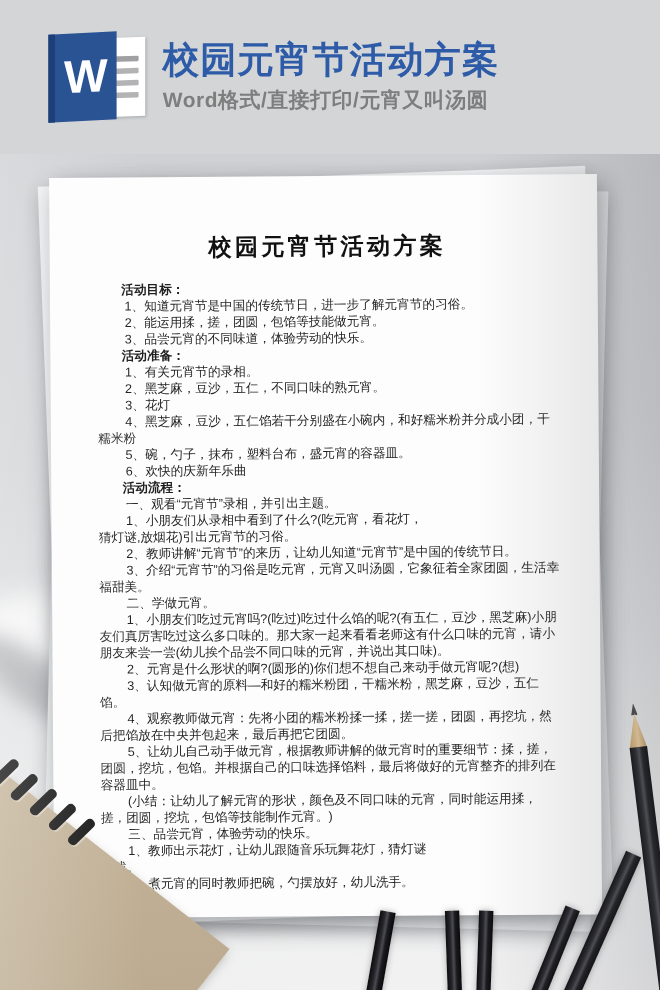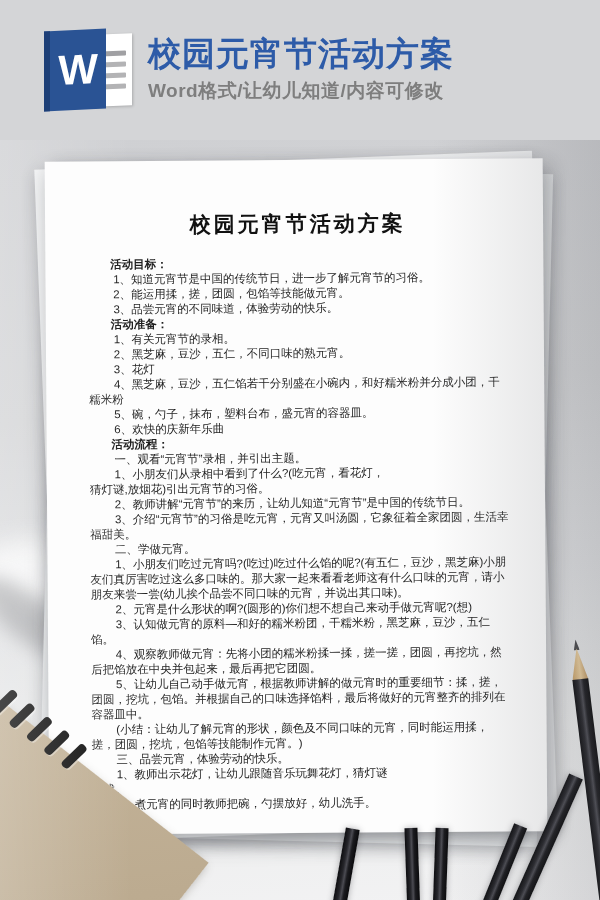--- a/index.html
+++ b/index.html
@@ -90,21 +90,21 @@
     <div class="word-page">
       <i></i>
         <i></i>
         <i></i>
         <i></i>
     </div>
     <div class="word-w" style="background: rgb(42, 83, 148);">W</div>
   </div>
   <div class="banner-text">
     <div class="banner-title" style="color: rgb(45, 91, 168);">校园元宵节活动方案</div>
-    <div class="banner-sub" style="color: rgb(126, 126, 126);">Word格式/让幼儿知道/内容可修改</div>
+    <div class="banner-sub" style="color: rgb(126, 126, 126);">Word格式/直接打印/元宵又叫汤圆</div>
   </div>
 </div>
 
 <div class="photo">
   <div class="bokeh"></div>
   <div class="blur-blob"></div>
 
   <div class="sheet back2"></div>
   <div class="sheet back1"></div>
 

